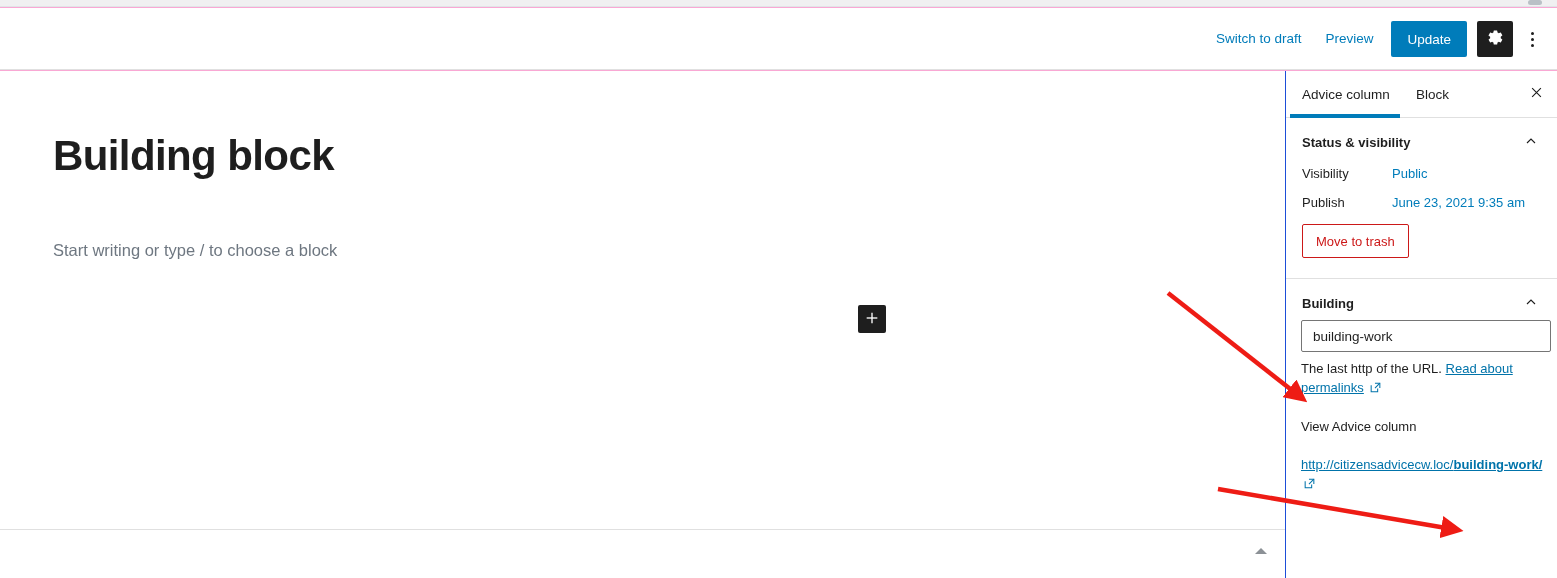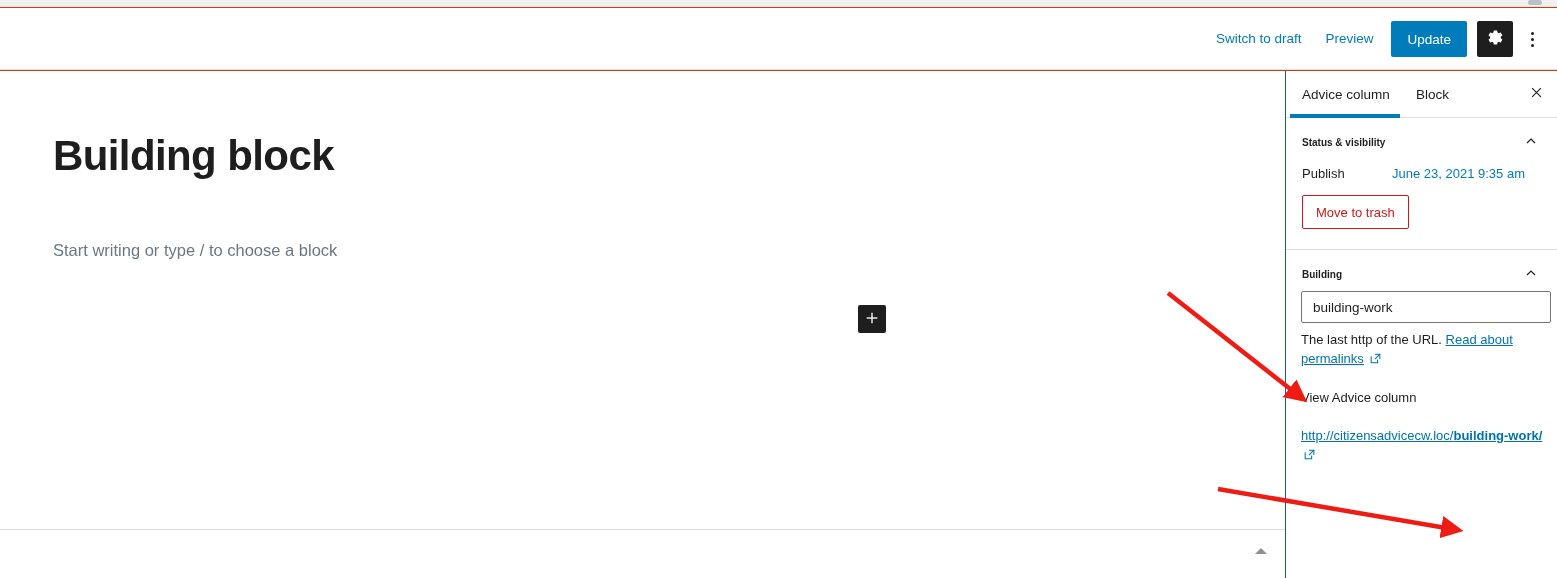--- a/index.html
+++ b/index.html
@@ -9,21 +9,21 @@
     overflow: hidden;
     background: #ffffff;
     font-family: "Liberation Sans", sans-serif;
     -webkit-font-smoothing: antialiased;
   }
 
   #root {
     position: relative;
     width: 1557px;
     height: 578px;
-    background: #c2410c;
+    background: #f9a8d4;
   }
 
   
   .top-strip {
     position: absolute;
     left: 0; top: 0;
     width: 1557px; height: 7px;
     background: #f0f0f1;
     border-bottom: 1px solid #e2e4e7;
   }
@@ -208,21 +208,21 @@
   }
 
   .panel-title-row {
     display: flex;
     align-items: center;
     justify-content: space-between;
     padding: 14px 16px 0px 16px;
   }
   .panel-title {
     font-family: "Liberation Sans", sans-serif;
-    font-size: 10px;
+    font-size: 13px;
     font-weight: bold;
     color: #1e1e1e;
   }
   .chevron-btn {
     background: none; border: none; cursor: pointer;
     width: 20px; height: 20px;
     display: flex; align-items: center; justify-content: center;
     color: #1e1e1e;
   }
 
@@ -401,20 +401,24 @@
         <span class="panel-title">Status &amp; visibility</span>
         <button class="chevron-btn">
           <span>
             <svg width="16" height="16" viewBox="0 0 24 24" aria-hidden="true">
               <path d="M6 15l6-6 6 6" stroke="#1e1e1e" stroke-width="1.7" fill="none"></path>
             </svg>
           </span>
         </button>
       </div>
 
+      <div class="field-row">
+        <span class="field-label">Visibility</span>
+        <button class="field-value-link">Public</button>
+      </div>
 
       <div class="field-row">
         <span class="field-label">Publish</span>
         <button class="field-value-link">June 23, 2021 9:35 am</button>
       </div>
 
       <button class="trash-btn">Move to trash</button>
 
       <div class="divider"></div>
     </section>

